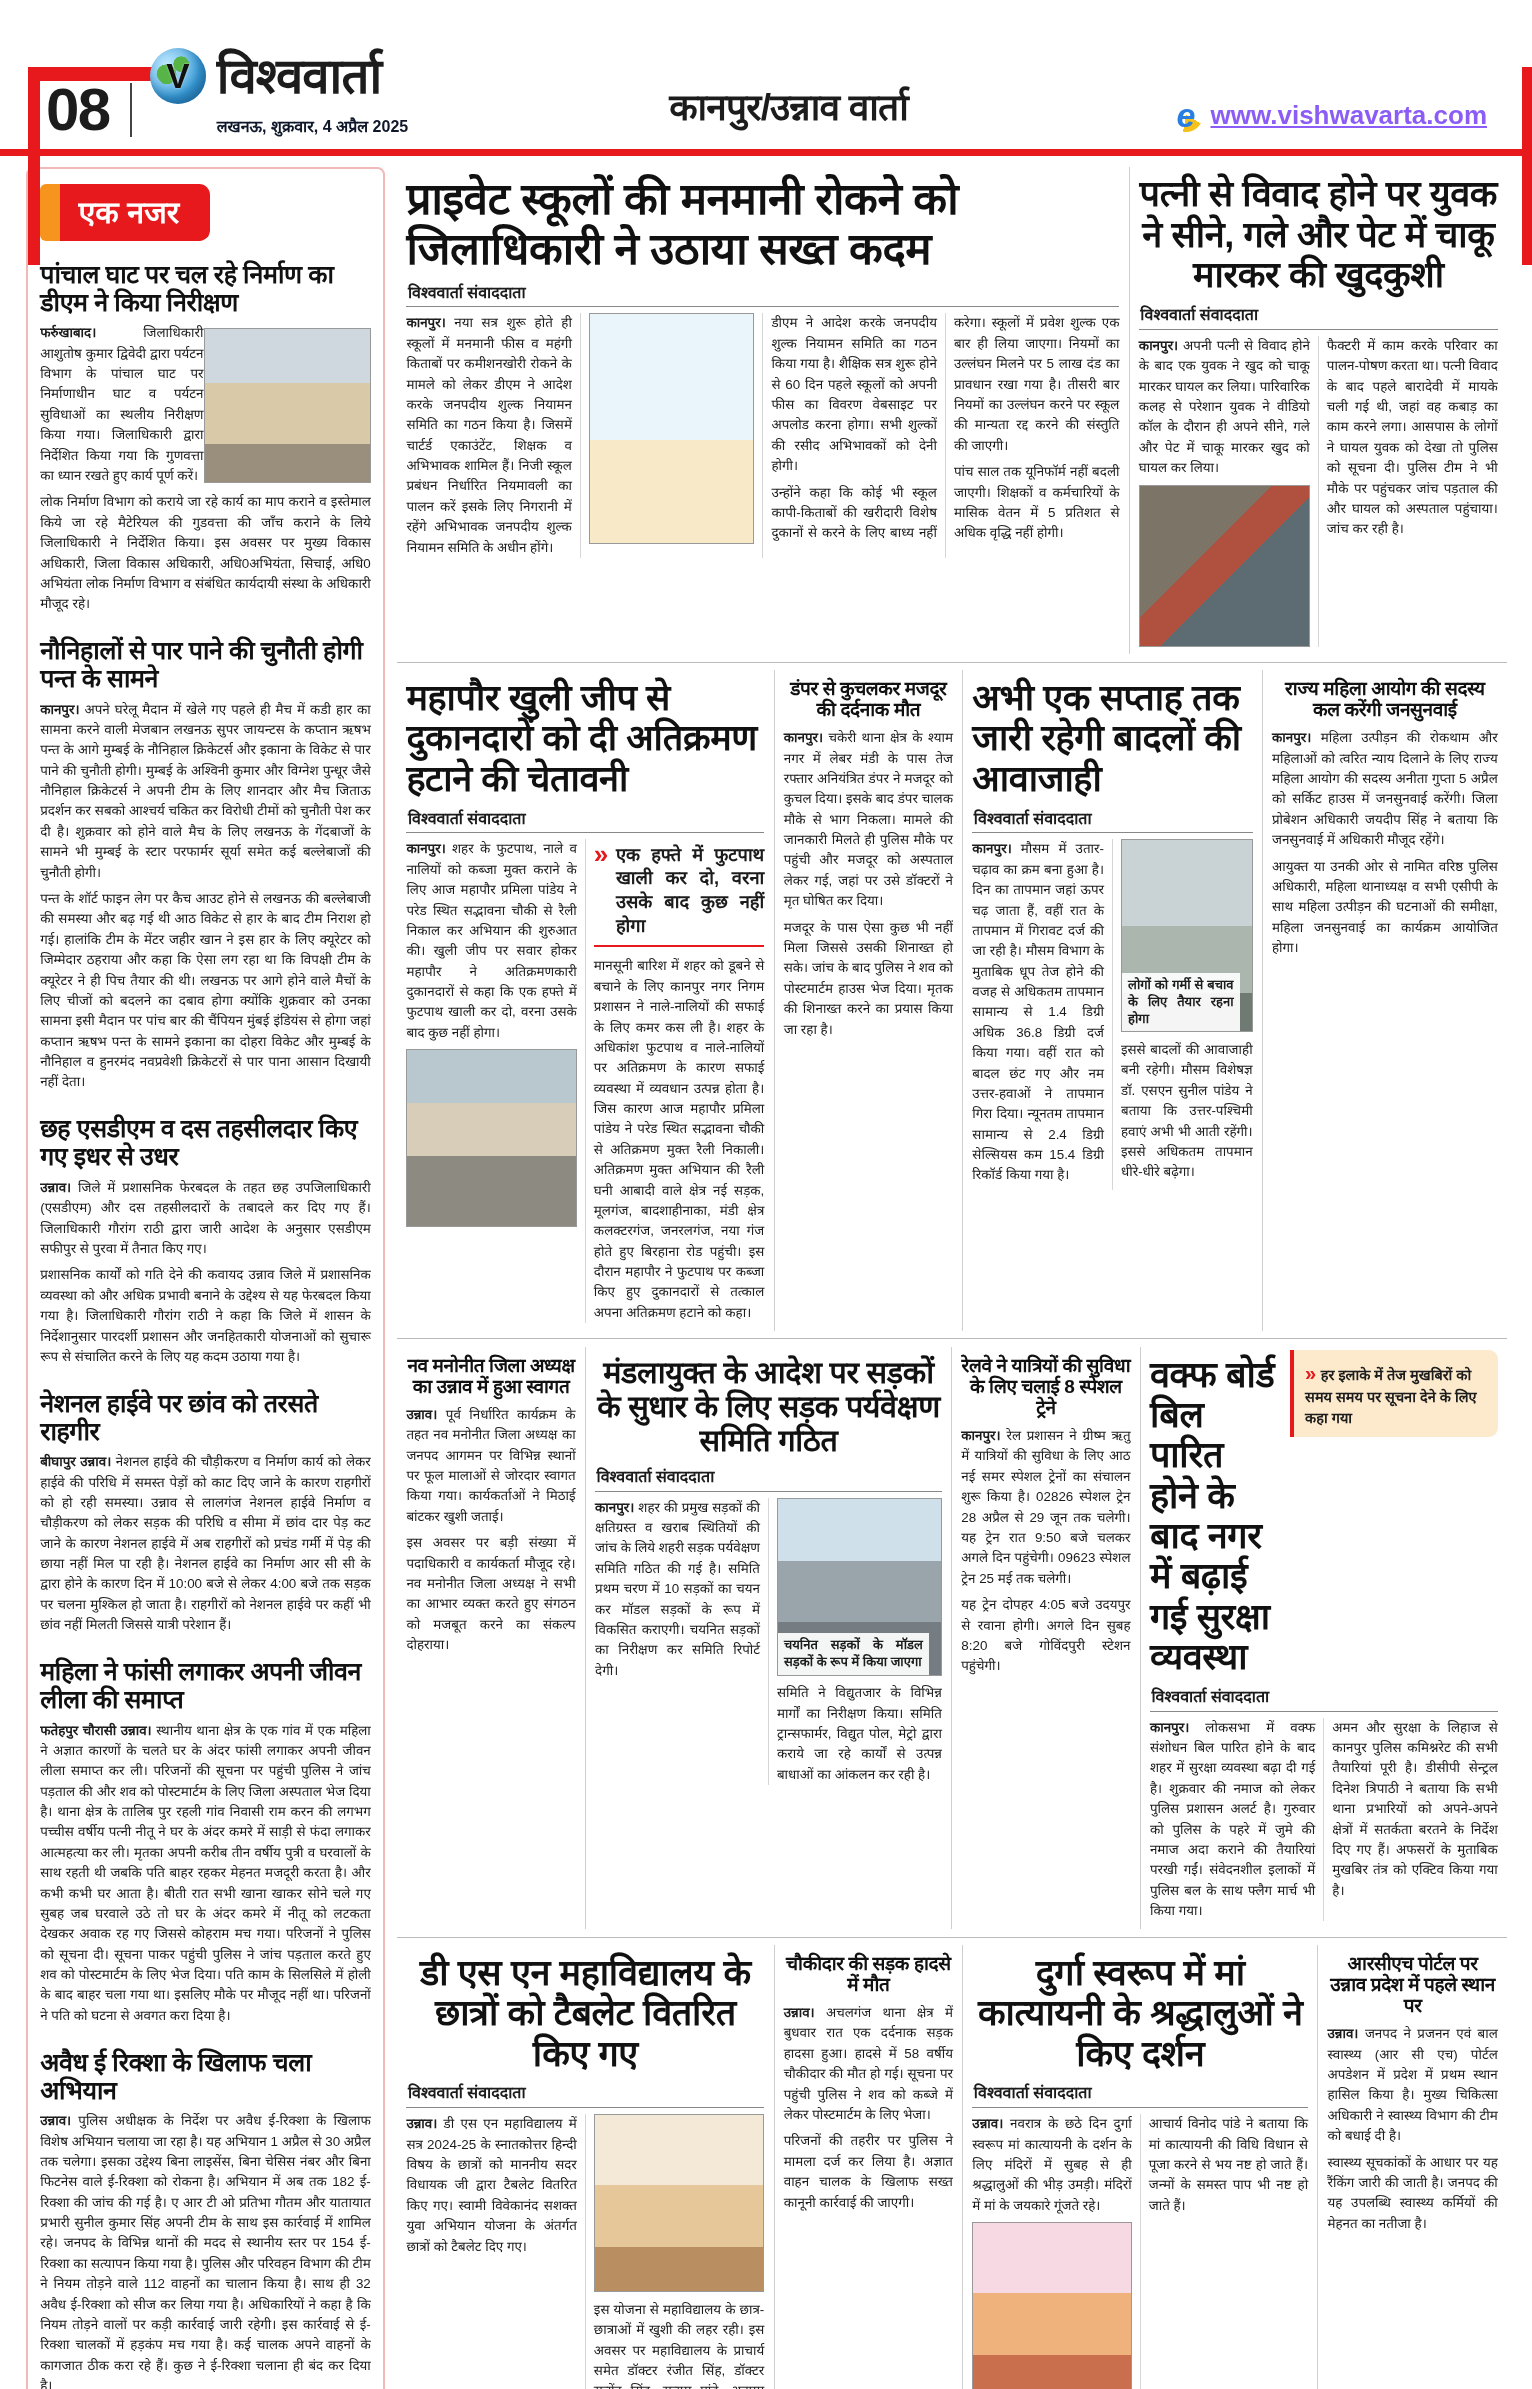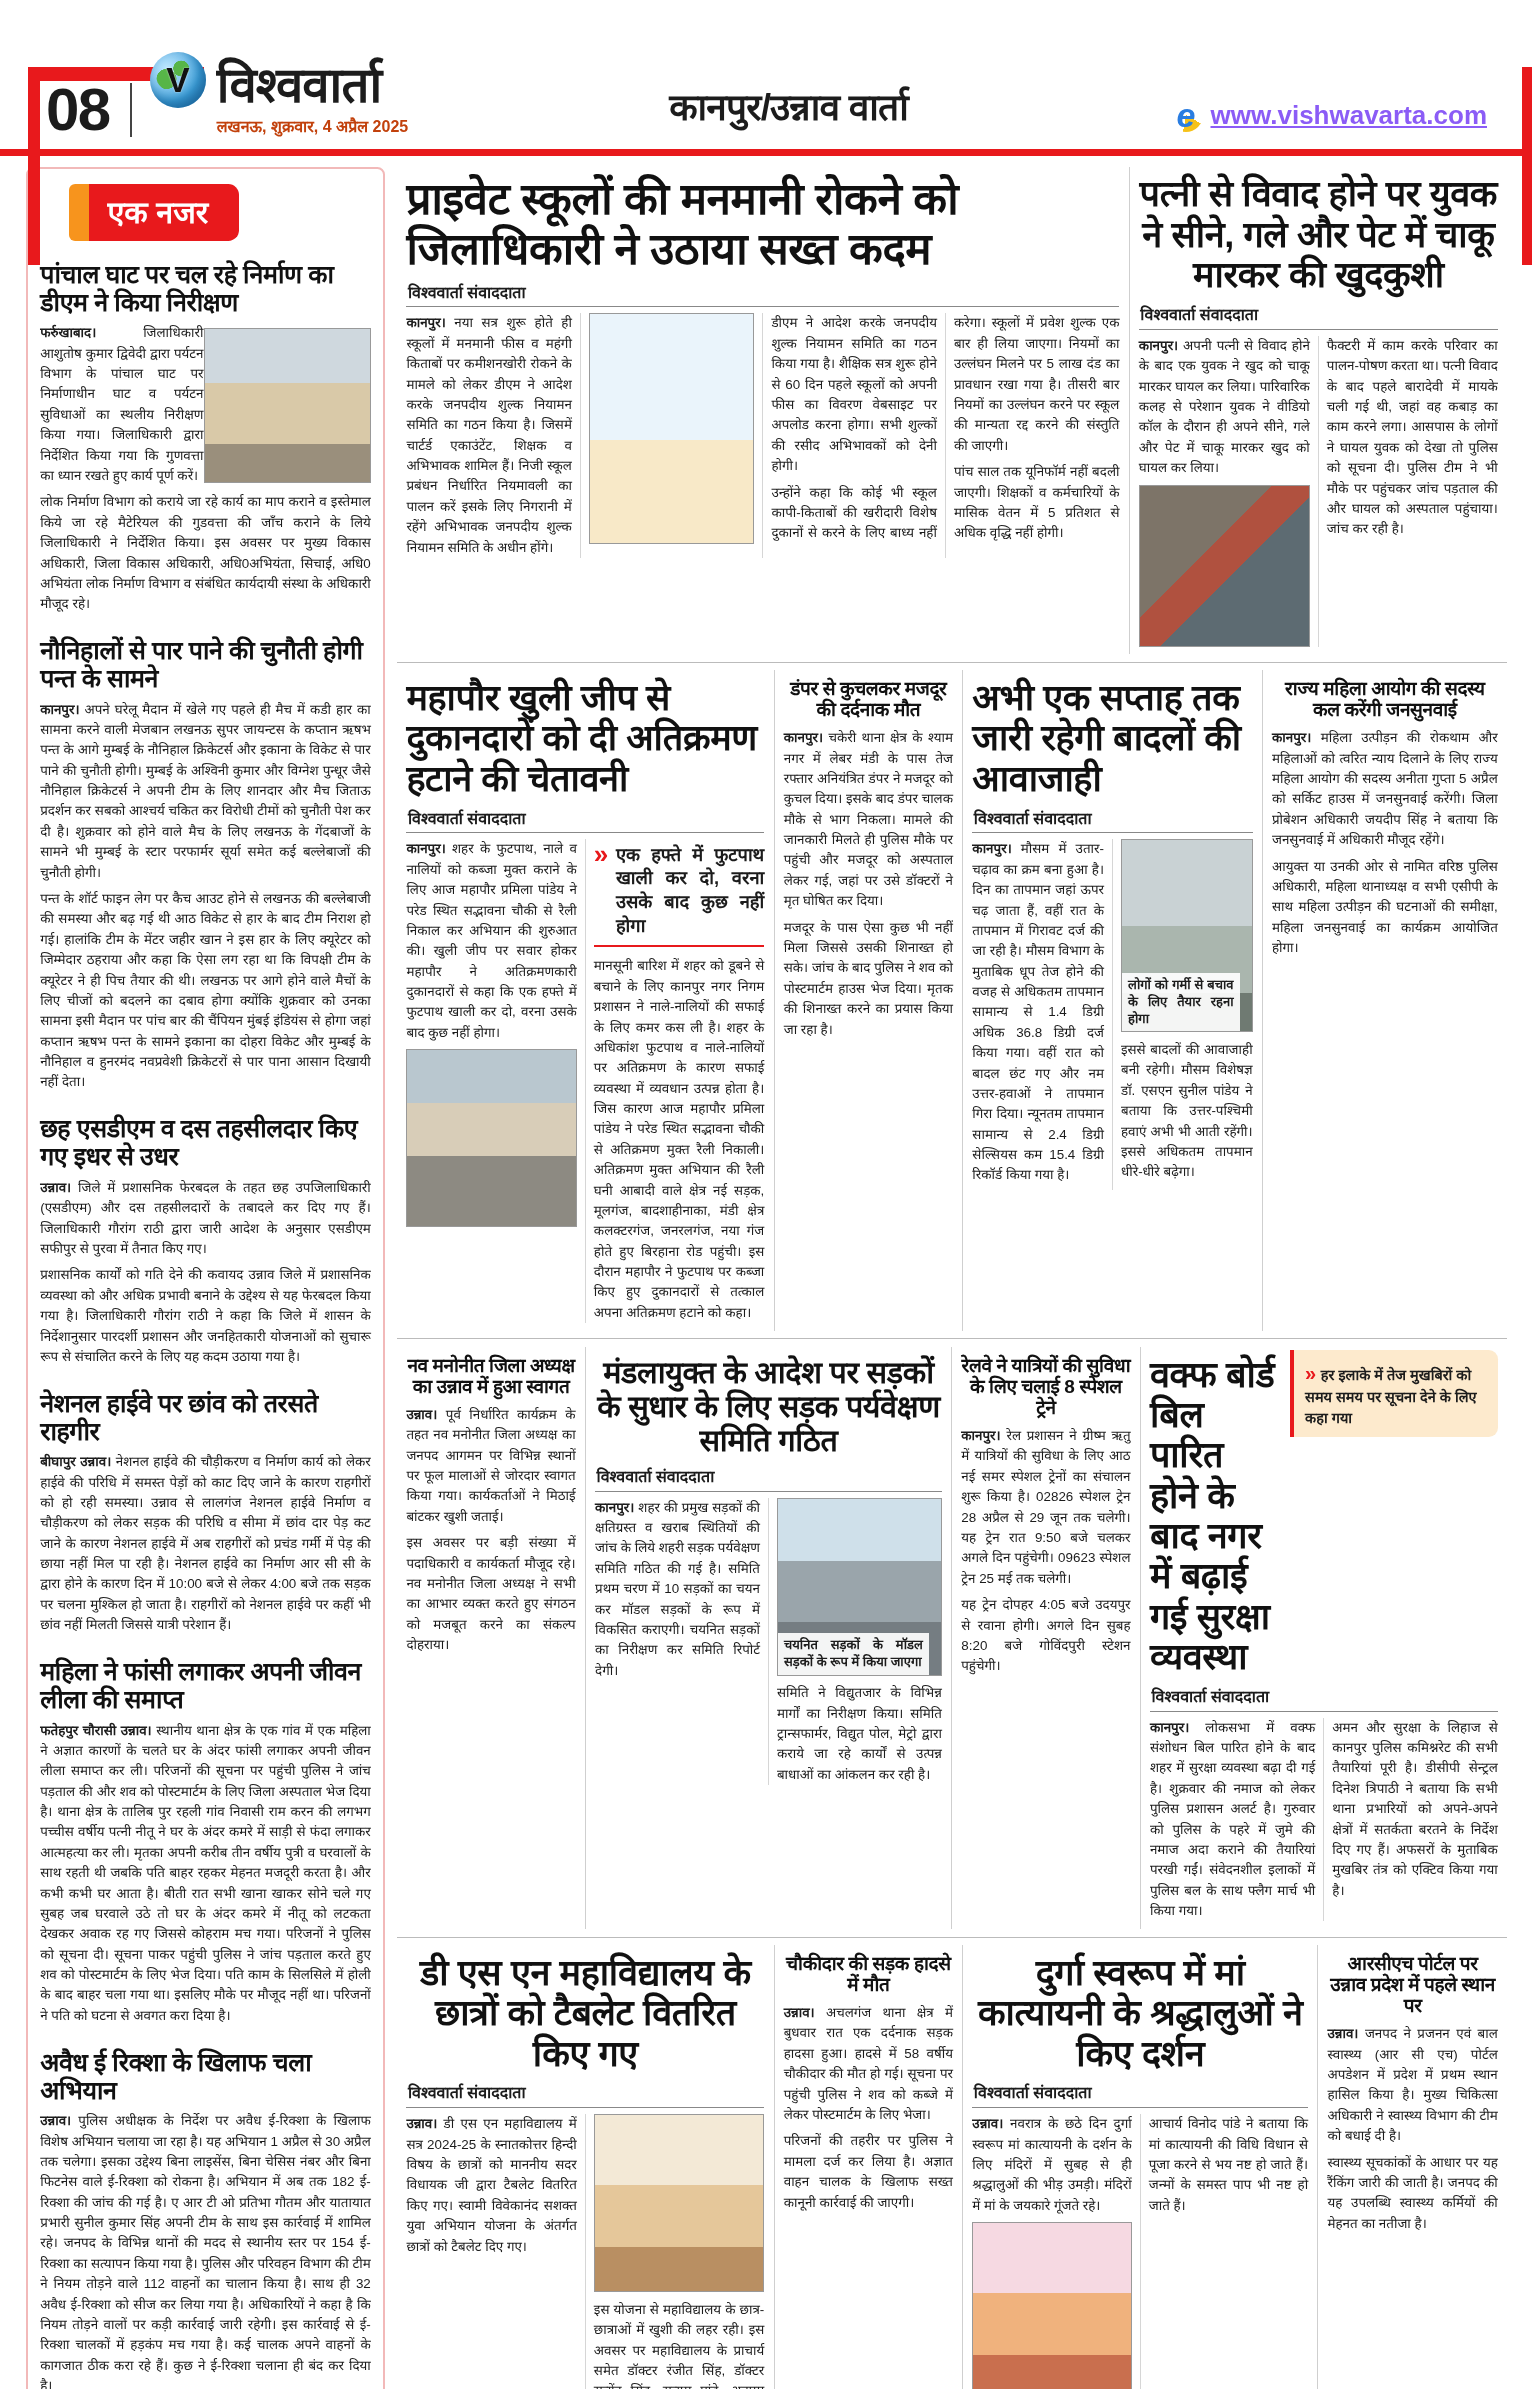--- a/index.html
+++ b/index.html
@@ -15,32 +15,32 @@
   .globe{width:56px;height:56px;border-radius:50%;
          background:radial-gradient(circle at 30% 30%,#bfe8ff 0%,#7fc4ee 35%,#3d9fd8 60%,#2c7fb8 100%);
          position:relative;box-shadow:inset -4.6px -6.1px 10.7px rgba(0,60,110,.45);}
   .globe:before{content:"";position:absolute;inset:6.1px 7.6px 15.3px 6.1px;background:
          radial-gradient(circle at 60% 30%,#57b548 0 22%,transparent 23%),
          radial-gradient(circle at 25% 60%,#57b548 0 26%,transparent 27%);border-radius:50%;}
   .globe .v{position:absolute;inset:0;display:flex;align-items:center;justify-content:center;
          font-size:35px;font-weight:700;color:#111;text-shadow:0 0 1.5px #fff;}
   .mast-title{display:flex;flex-direction:column;}
   .mast-title .name{font-size:49px;font-weight:700;letter-spacing:-0.8px;line-height:1;margin-top:38px;}
-  .mast-title .sub{font-size:16px;font-weight:700;color:#c2410c;margin-top:5px;text-align:right;}
+  .mast-title .sub{font-size:16px;font-weight:700;color:#0f172a;margin-top:14px;text-align:right;}
   .section-name{flex:1;text-align:center;font-size:37px;font-weight:700;letter-spacing:-0.8px;padding-bottom:6.1px;}
   .site{display:flex;align-items:center;gap:7.6px;padding-bottom:4.6px;}
   .e-icon{width:34px;height:34px;border-radius:50%;display:flex;align-items:center;justify-content:center;
           color:#2a7de1;font-size:34px;font-weight:700;font-style:italic;line-height:1;
           background:conic-gradient(from 120deg,#f6c21a 0 70deg,transparent 70deg 360deg);}
   .site .url{font-size:26px;font-weight:700;color:#8b5cf6;text-decoration:underline;}
   .redrule{height:6.9px;background:#e8191c;margin:4.6px 0 10.7px 0;}
   
   .content{display:grid;grid-template-columns:359px 1fr;gap:12.2px;padding:0 26px;}
   .leftcol{border:2.3px solid #f2b9b9;border-radius:7.6px;padding:10.7px 12.2px;}
-  .kicker{display:flex;margin:4.6px 0 10.7px 0;padding-left:29px;}
+  .kicker{display:flex;margin:4.6px 0 10.7px 0;}
   .kicker .or{width:20px;background:#f7941d;border-radius:6.1px 0 0 6.1px;}
   .kicker .rd{background:#e8191c;color:#fff;font-size:30.5px;font-weight:700;padding:6.1px 30.5px 9.2px 18.3px;border-radius:0 10.7px 10.7px 0;}
   .rightcol{display:flex;flex-direction:column;gap:7.6px;}
   .row{display:grid;border-bottom:1.5px solid #bbb;padding-bottom:7.6px;}
   .row > .cell{border-right:0.8px solid #cfcfcf;padding:0 9.2px;min-width:0;}
   .row > .cell:last-child{border-right:none;}
   .r1{grid-template-columns:66% 34%;}
   .r2{grid-template-columns:34% 17% 27% 22%;}
   .r3{grid-template-columns:17% 33% 17% 33%;}
   .r4{grid-template-columns:34% 17% 32% 17%;}

